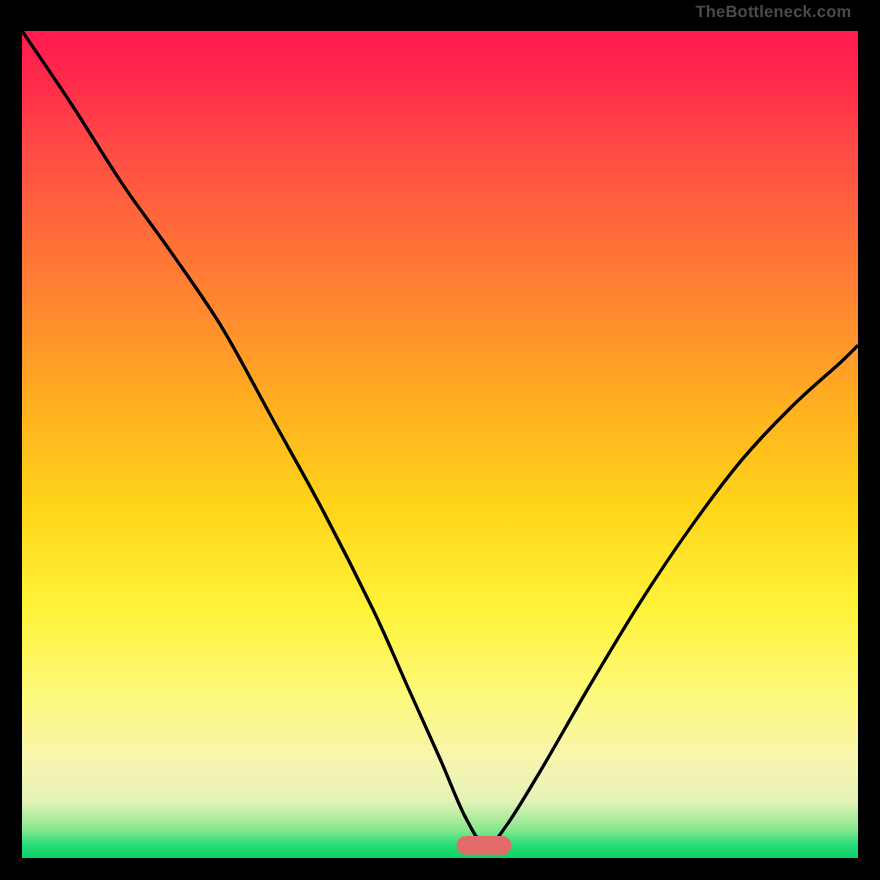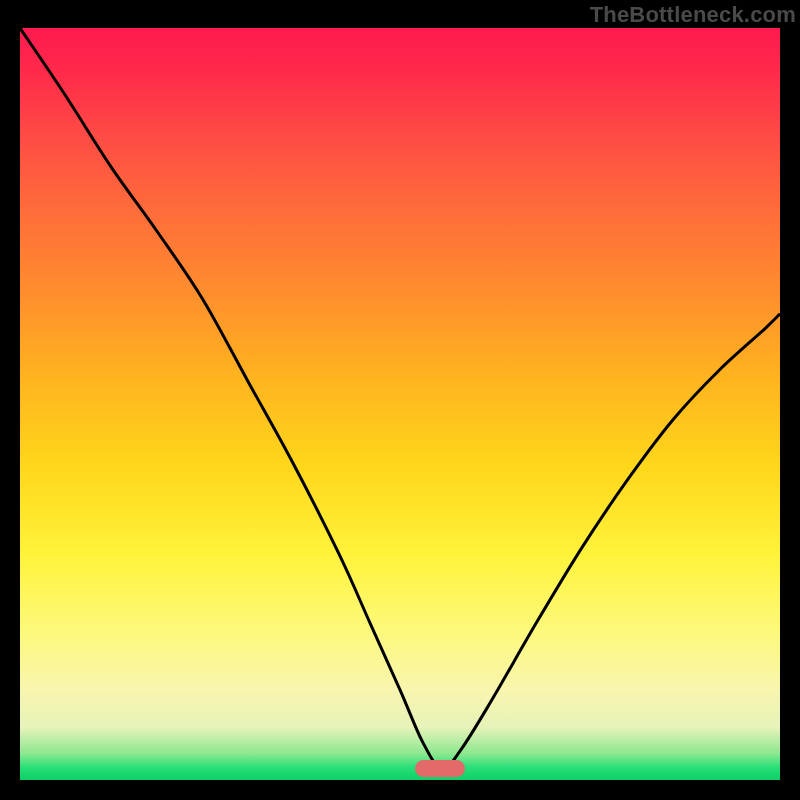--- a/index.html
+++ b/index.html
@@ -13,23 +13,23 @@
   }
   .frame {
     position: relative;
     width: 800px;
     height: 800px;
     background: #000;
   }
   .attribution {
     position: absolute;
     top: 2px;
-    right: 4px;
+    right: 26px;
     color: #4a4a4a;
-    font-size: 22px;
+    font-size: 15px;
     font-weight: 600;
     letter-spacing: 0.2px;
     z-index: 5;
   }
   .plot {
     position: absolute;
     left: 20px;
     top: 28px;
     width: 760px;
     height: 752px;

